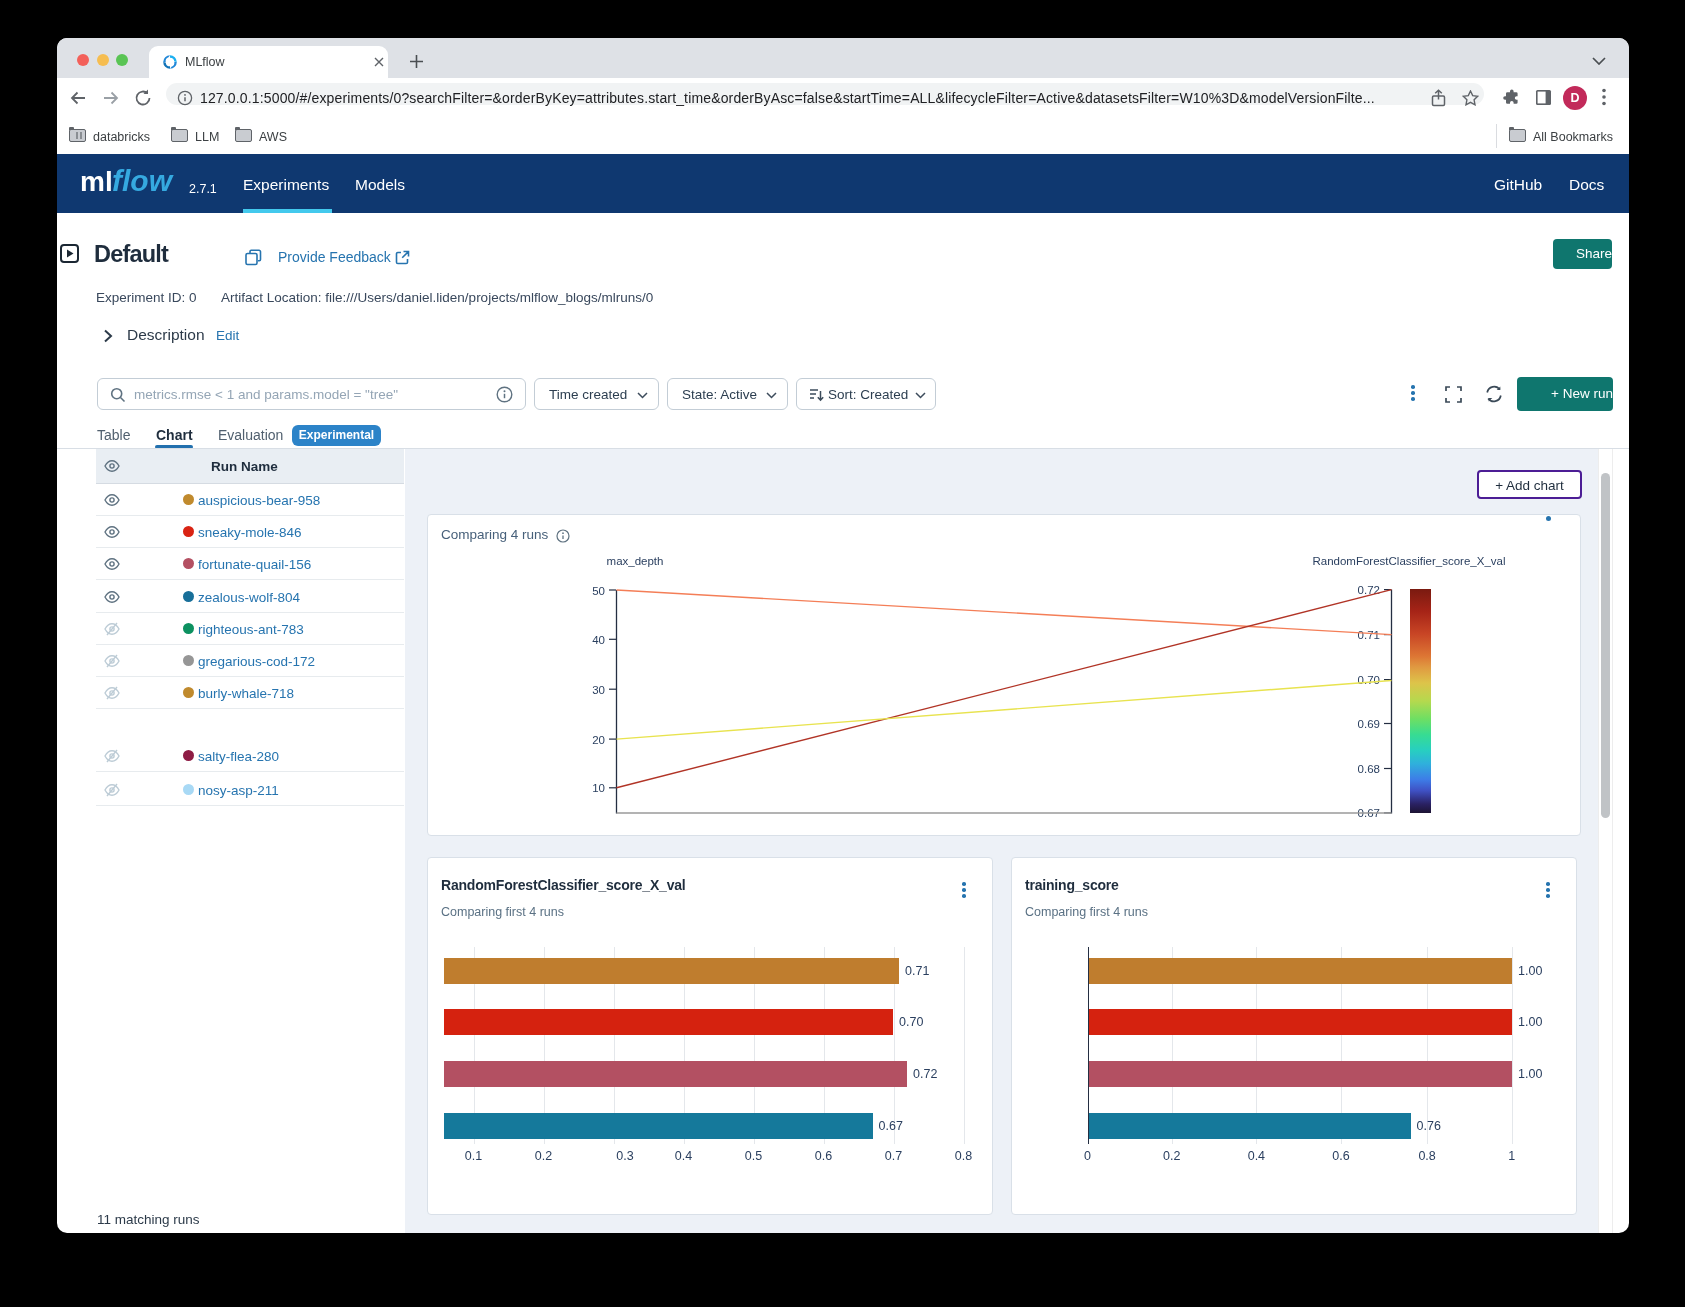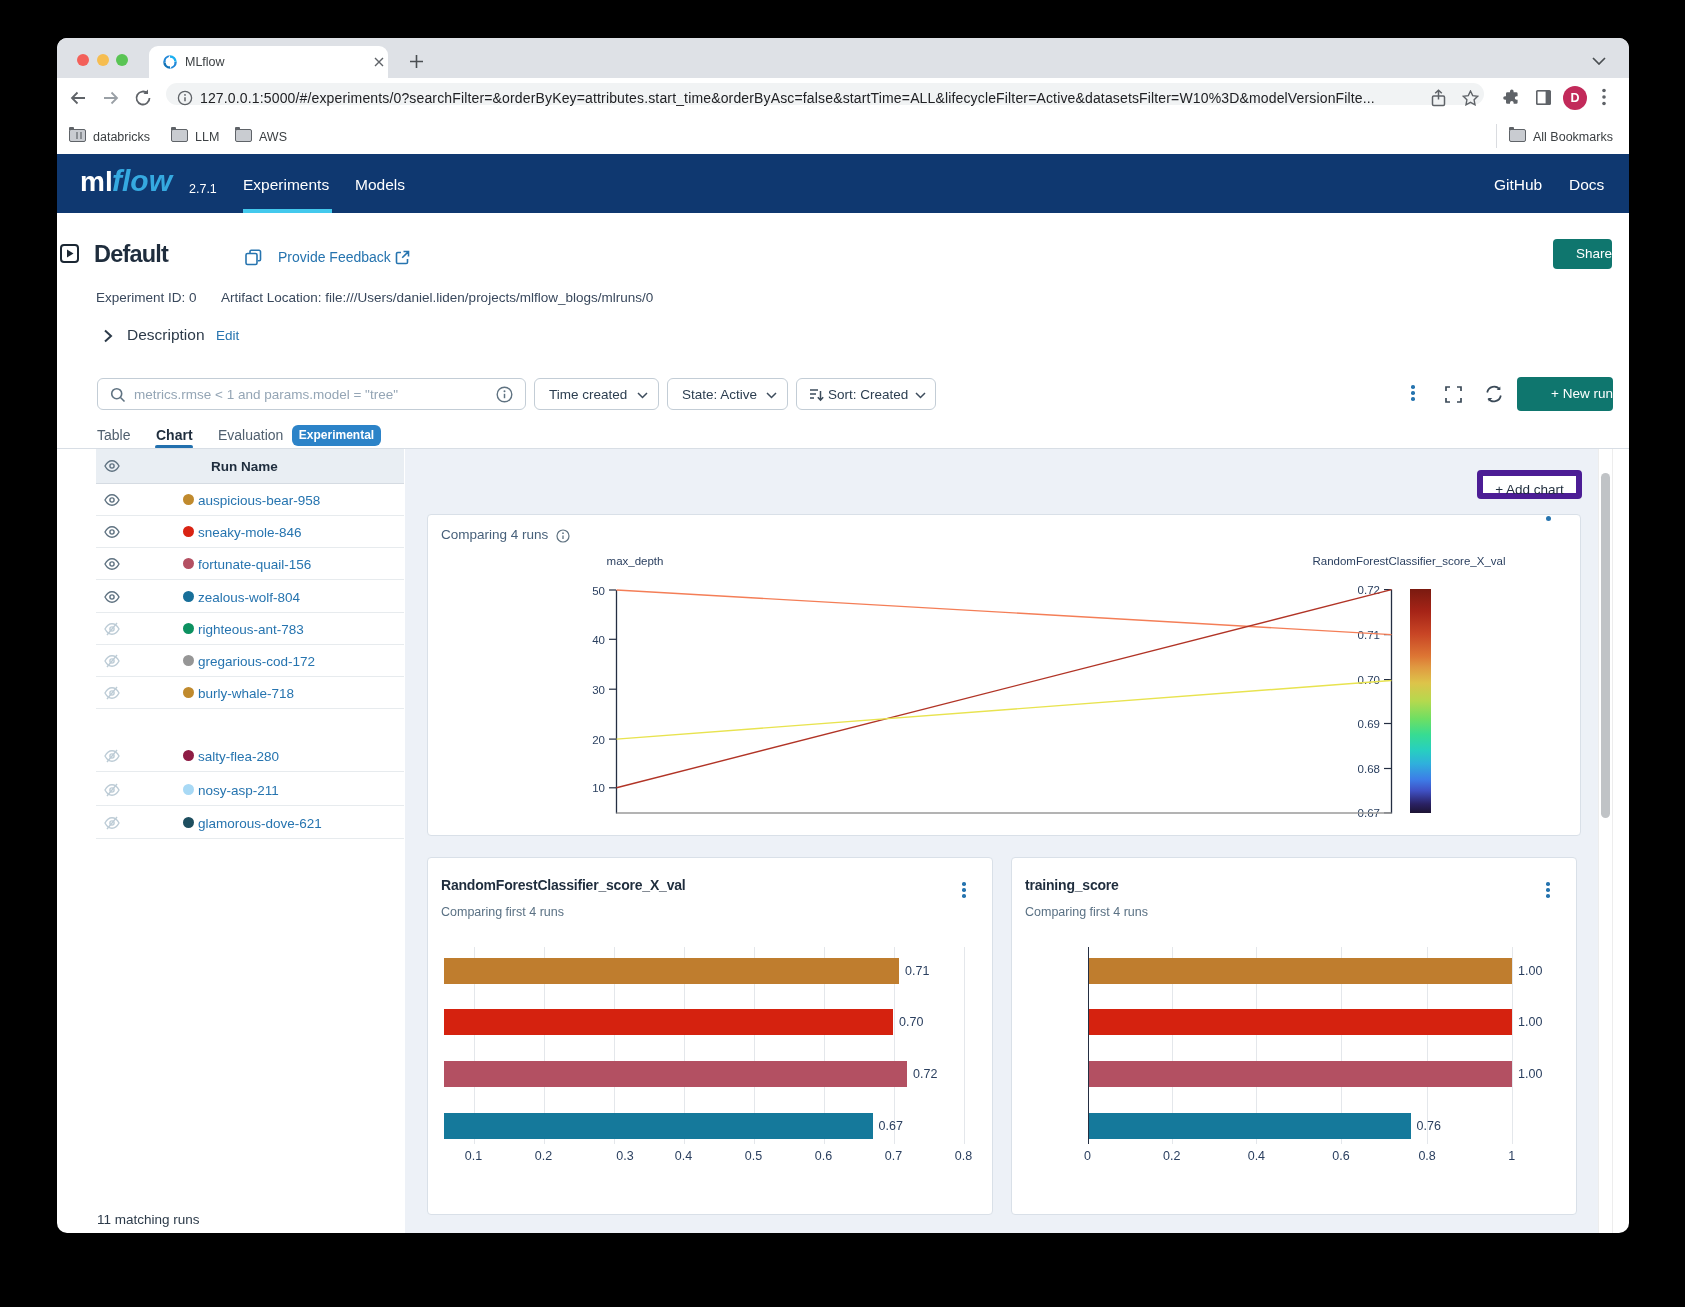--- a/index.html
+++ b/index.html
@@ -285,34 +285,25 @@
 </div>
 <div class="rrow" style="top:325.3px;">
   <svg class="reye" width="16" height="16" viewBox="0 0 16 16">
           <path d="M1 8 C3 4.2 5.3 2.8 8 2.8 S13 4.2 15 8 C13 11.8 10.7 13.2 8 13.2 S3 11.8 1 8z" stroke="#bdccd6" stroke-width="1.4" fill="none"></path>
           <circle cx="8" cy="8" r="2.1" stroke="#bdccd6" stroke-width="1.4" fill="none"></circle>
           <path d="M3 14 L13 2" stroke="#bdccd6" stroke-width="1.4"></path>
         </svg>
   <span class="rdot" style="background:#a8d9f5;"></span>
   <span class="rname">nosy-asp-211</span>
 </div>
-<div class="rrow" style="top:357.6px;">
-  <svg class="reye" width="16" height="16" viewBox="0 0 16 16">
-          <path d="M1 8 C3 4.2 5.3 2.8 8 2.8 S13 4.2 15 8 C13 11.8 10.7 13.2 8 13.2 S3 11.8 1 8z" stroke="#bdccd6" stroke-width="1.4" fill="none"></path>
-          <circle cx="8" cy="8" r="2.1" stroke="#bdccd6" stroke-width="1.4" fill="none"></circle>
-          <path d="M3 14 L13 2" stroke="#bdccd6" stroke-width="1.4"></path>
-        </svg>
-  <span class="rdot" style="background:#1d4e5f;"></span>
-  <span class="rname">glamorous-dove-621</span>
-</div>
 <span style="position:absolute;left:1px;top:763px;font-size:13.5px;color:#2c3a49;">11 matching runs</span>
 </div>
 
   <div id="chartpanel">
-<div style="position:absolute;left:1072px;top:21px;width:105px;height:29px;background:#fff;border:6px solid #4c1d95;border-radius:4px;font-size:13.5px;color:#1f2d3d;text-align:center;line-height:27px;">+ Add chart</div>
+<div style="position:absolute;left:1072px;top:21px;width:105px;height:29px;background:#fff;border:2px solid #4c1d95;border-radius:4px;font-size:13.5px;color:#1f2d3d;text-align:center;line-height:27px;">+ Add chart</div>
 <div class="card" style="left:22px;top:65px;width:1154px;height:322px;">
 <span style="position:absolute;left:13px;top:12px;font-size:13.5px;color:#47607a;">Comparing 4 runs</span>
 <svg style="position:absolute;left:128px;top:14px" width="14" height="14" viewBox="0 0 14 14">
           <circle cx="7" cy="7" r="6" stroke="#5f7281" stroke-width="1.2" fill="none"></circle>
           <path d="M7 6.4 v3.6" stroke="#5f7281" stroke-width="1.3"></path>
           <circle cx="7" cy="4.2" r="0.85" fill="#5f7281"></circle>
         </svg>
 <span style="position:absolute;left:1118px;top:1px;width:5px;height:5px;border-radius:50%;background:#2674af;"></span>
 <svg style="position:absolute;left:0;top:0" width="1154" height="322" viewBox="0 0 1154 322">
           <text x="207" y="50" font-size="11.5" fill="#2a3f5f" text-anchor="middle">max_depth</text>

